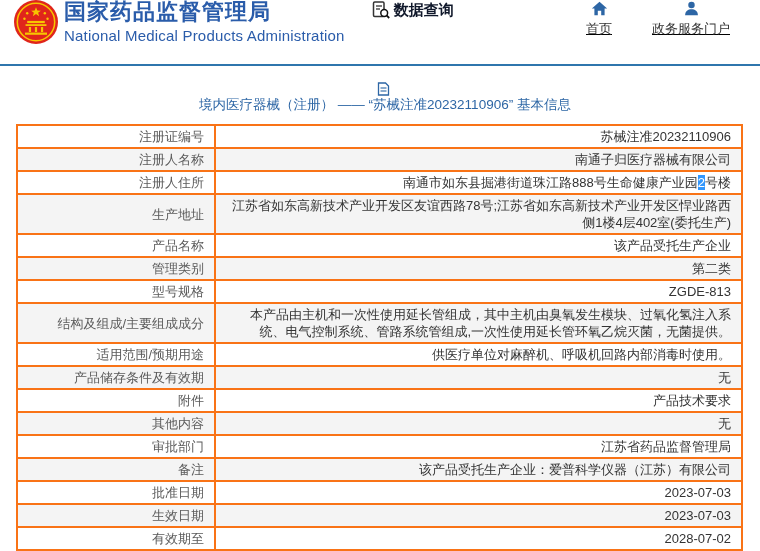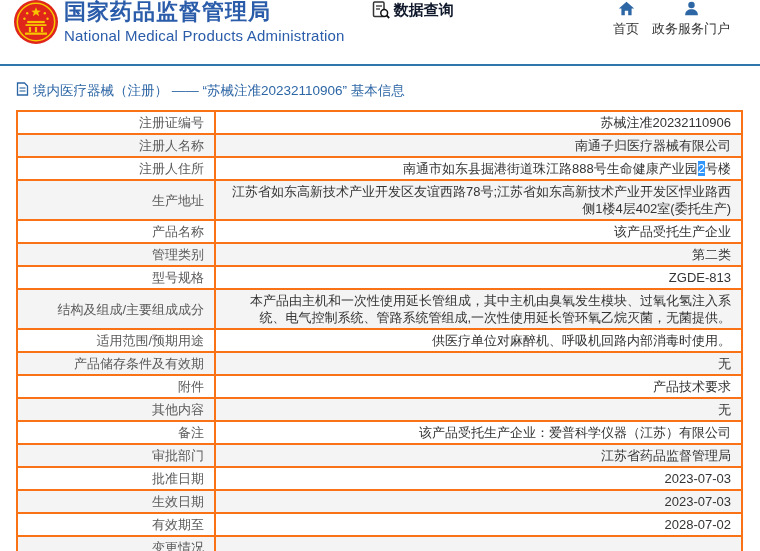--- a/index.html
+++ b/index.html
@@ -10,27 +10,27 @@
   .header { height:66px; display:flex; align-items:flex-start;
     border-bottom:2px solid #2f76ad; background:#fff; padding:0 0 0 14px; }
   .logo-wrap { display:flex; align-items:center; }
   .emblem { width:44px; height:44px; flex:0 0 44px; }
   .title-block { margin-left:6px; }
   .cn-title { font-size:22px; font-weight:bold; color:#2a5caa; letter-spacing:1px; line-height:1.1; }
   .en-title { font-size:15px; color:#2a5caa; margin-top:3px; letter-spacing:.2px; }
   .data-query { display:flex; align-items:center; margin-left:26px; cursor:pointer; }
   .data-query svg { width:20px; height:20px; }
   .data-query-label { font-size:15px; font-weight:bold; color:#0f172a; margin-left:3px; }
-  .header-nav { margin-left:auto; display:flex; align-items:flex-start; gap:13px; padding-right:30px; }
+  .header-nav { margin-left:auto; display:flex; align-items:flex-start; gap:40px; padding-right:30px;text-decoration:underline; }
   .nav-item { display:flex; flex-direction:column; align-items:center; cursor:pointer; }
   .nav-item svg { width:17px; height:17px; }
   .nav-label { font-size:13px; color:#333; margin-top:3px; }
 
   
-  .breadcrumb { display:flex; padding:16px 10px 10px 16px; }
+  .breadcrumb { display:flex; align-items:center; padding:16px 10px 10px 16px;flex-direction:column; }
   .breadcrumb svg { width:13px; height:14px; }
   .breadcrumb-text { font-size:13.5px; color:#2d66a5; margin-left:4px; }
 
   
   .table-wrap { padding:0 16px; }
   table.info { width:727px; border-collapse:collapse; table-layout:fixed; }
   table.info td { border:2px solid #f97316; font-size:13px; line-height:17px;
     padding:2px 10px; height:21px; vertical-align:middle; }
   td.label-cell { width:198px; text-align:right; color:#5a5a5a; }
   td.value-cell { color:#333; text-align:right; }
@@ -147,26 +147,26 @@
         </tr>
         <tr>
           <td class="label-cell">附件</td>
           <td class="value-cell">产品技术要求</td>
         </tr>
         <tr>
           <td class="label-cell">其他内容</td>
           <td class="value-cell">无</td>
         </tr>
         <tr>
+          <td class="label-cell">审批部门</td>
+          <td class="value-cell">江苏省药品监督管理局</td>
+        </tr>
+        <tr>
           <td class="label-cell">备注</td>
           <td class="value-cell">该产品受托生产企业：爱普科学仪器（江苏）有限公司</td>
-        </tr>
-        <tr>
-          <td class="label-cell">审批部门</td>
-          <td class="value-cell">江苏省药品监督管理局</td>
         </tr>
         <tr>
           <td class="label-cell">批准日期</td>
           <td class="value-cell">2023-07-03</td>
         </tr>
         <tr>
           <td class="label-cell">生效日期</td>
           <td class="value-cell">2023-07-03</td>
         </tr>
         <tr>

